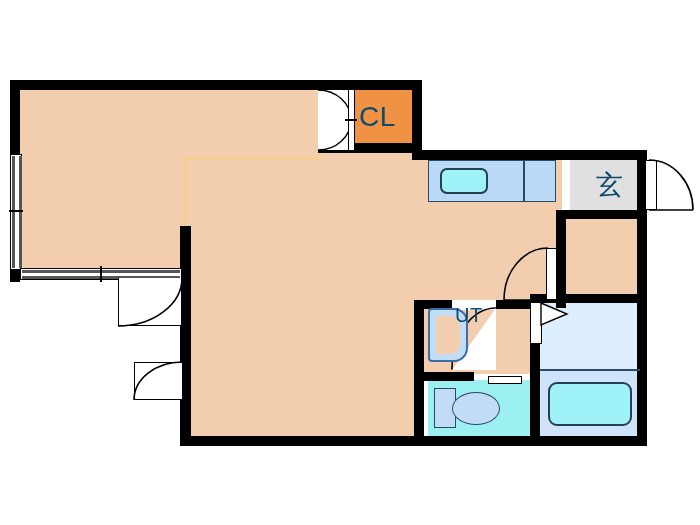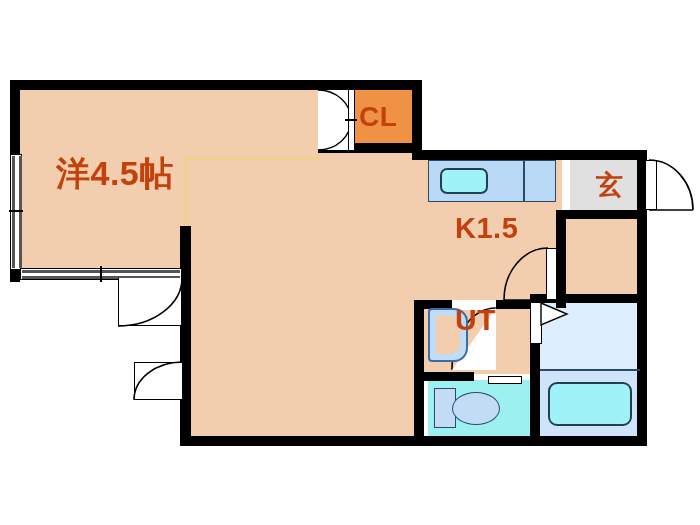--- a/index.html
+++ b/index.html
@@ -3,21 +3,21 @@
 <meta charset="utf-8">
 <style>
   html,body{margin:0;padding:0;background:#ffffff;}
   body{width:700px;height:525px;overflow:hidden;
        font-family:"Liberation Sans","DejaVu Sans",sans-serif;}
   #plan{position:relative;width:700px;height:525px;background:#ffffff;}
 
   
   .wall{position:absolute;background:#000000;}
   .room{position:absolute;}
-  .label{position:absolute;color:#c2410c;font-weight:700;white-space:nowrap;
+  .label{position:absolute;color:#0c4a6e;font-weight:400;white-space:nowrap;
          line-height:1;letter-spacing:0.5px;}
   .fix{position:absolute;box-sizing:border-box;}
   .white{position:absolute;background:#ffffff;}
   .yline{position:absolute;background:#f5cf8f;}
 
   
   .arc{position:absolute;overflow:visible;}
 </style>
 </head>
 <body>
@@ -149,24 +149,22 @@
               border-radius:2px 11px 11px 2px;"></div>
 
   <div class="fix" style="left:434px;top:388px;width:22px;height:40px;background:#c3dcf5;border:1.5px solid #2b4a6b;"></div>
   <div class="fix" style="left:452px;top:392px;width:48px;height:33px;background:#c3dcf5;border:1.5px solid #2b4a6b;border-radius:50%;"></div>
   <div class="fix" style="left:488px;top:376px;width:34px;height:8px;background:#ffffff;border:1px solid #000;box-sizing:border-box;"></div>
 
   <div class="fix" style="left:540px;top:369px;width:100px;height:1.5px;background:#2b4a6b;"></div>
 
   <div class="fix" style="left:548px;top:382px;width:84px;height:44px;background:#9ff2f7;border:2px solid #22404f;border-radius:9px;"></div>
 
-  <div class="label" style="left:56px;top:156px;font-size:34px;">洋4.5帖</div>
 
 
-  <div class="label" style="left:455px;top:214px;font-size:29px;">K1.5</div>
 
   <div class="label" style="left:359px;top:103px;font-size:28px;">CL</div>
 
   <div class="label" style="left:596px;top:172px;font-size:27px;">玄</div>
 
-  <div class="label" style="left:455px;top:305px;font-size:30px;">UT</div>
+  <div class="label" style="left:455px;top:305px;font-size:20px;">UT</div>
 
 </div>
 
 </body></html>

